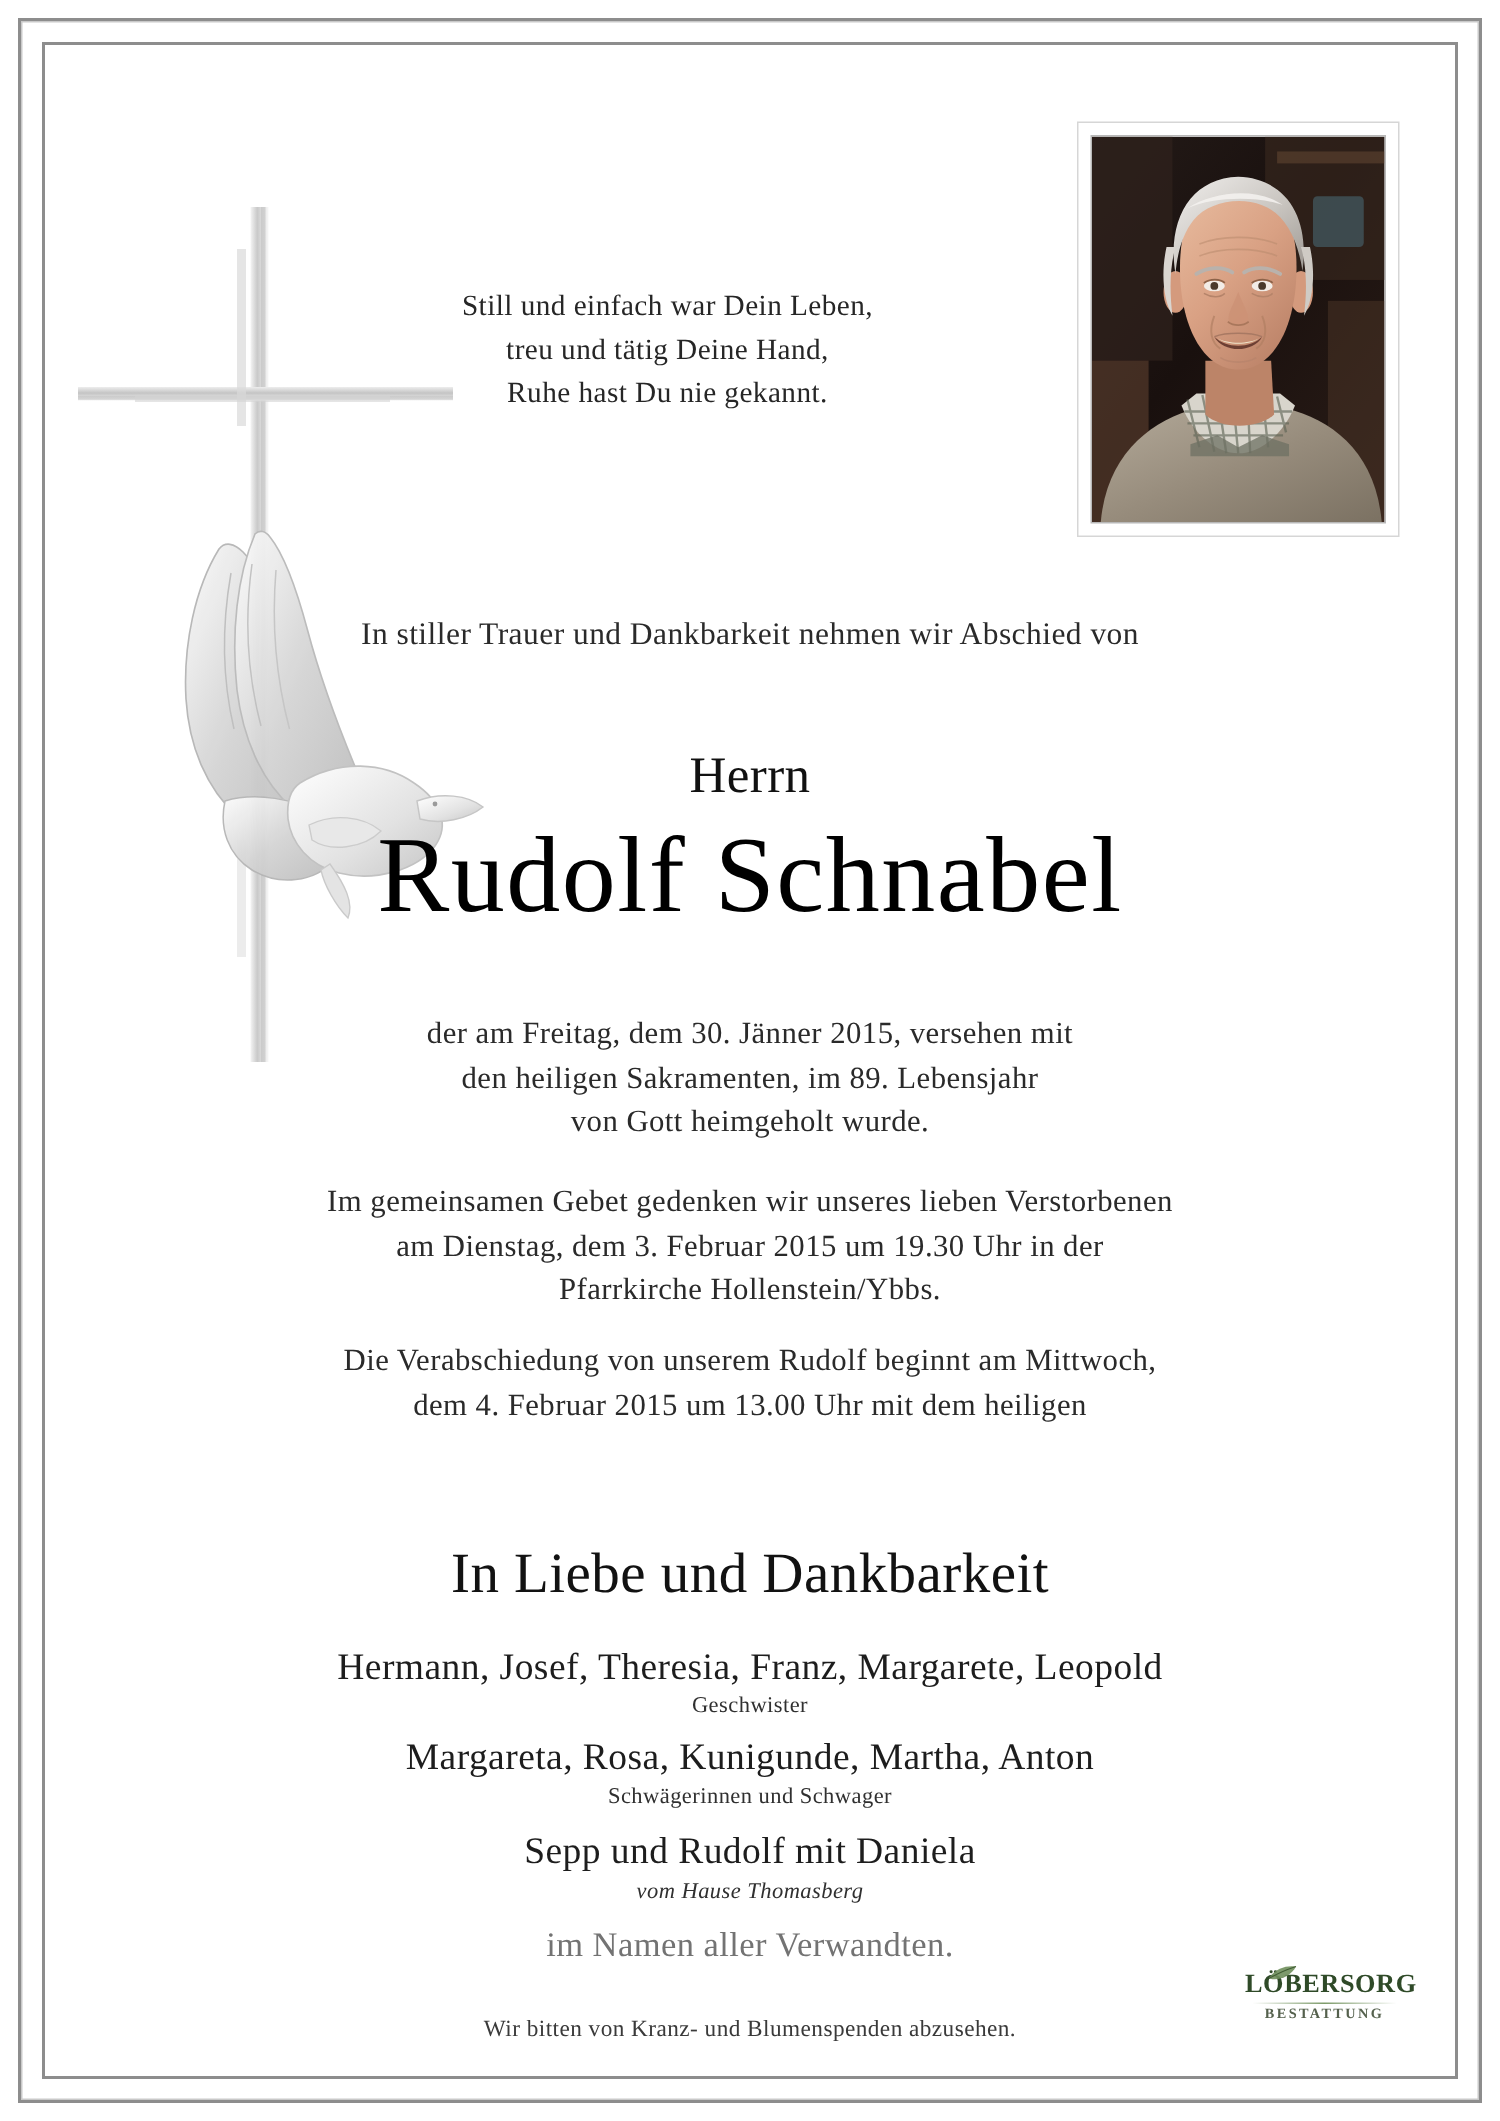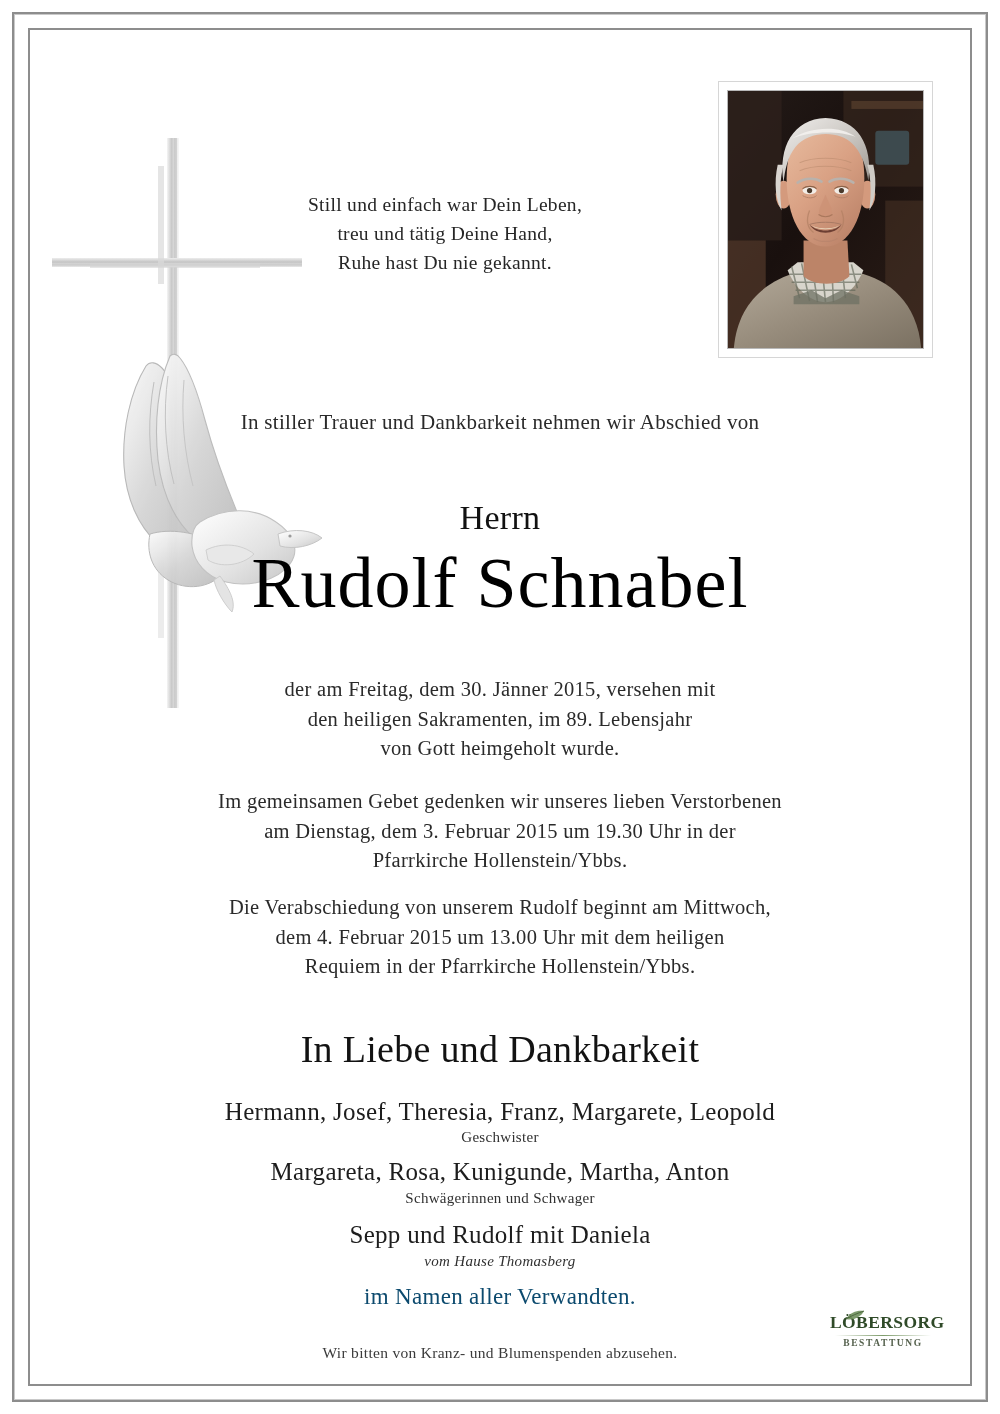--- a/index.html
+++ b/index.html
@@ -159,21 +159,21 @@
   .grp1-cap   { top: 1097px; font-family: Liberation Serif, serif; }
   .grp2-names { top: 1126px; }
   .grp2-cap   { top: 1158px; }
   .grp3-names { top: 1189px; }
   .grp3-cap   { top: 1221px; font-style: italic; }
 
   .closing {
     top: 1252px;
     font-size: 23px;
     line-height: 30px;
-    color: #0c4a6e;
+    color: #737373;
   }
 
   .request {
     top: 1313px;
     font-size: 15.5px;
     line-height: 20px;
     color: #3a3a3a;
   }
 
   
@@ -413,21 +413,20 @@
 
     <div class="txt para para-2">
       <div>Im gemeinsamen Gebet gedenken wir unseres lieben Verstorbenen</div>
       <div>am Dienstag, dem 3. Februar 2015 um 19.30 Uhr in der</div>
       <div>Pfarrkirche Hollenstein/Ybbs.</div>
     </div>
 
     <div class="txt para para-3">
       <div>Die Verabschiedung von unserem Rudolf beginnt am Mittwoch,</div>
       <div>dem 4. Februar 2015 um 13.00 Uhr mit dem heiligen</div>
-      <div>Requiem in der Pfarrkirche Hollenstein/Ybbs.</div>
     </div>
 
     <div class="txt inliebe">In Liebe und Dankbarkeit</div>
 
     <div class="txt names grp1-names">Hermann, Josef, Theresia, Franz, Margarete, Leopold</div>
     <div class="txt caption grp1-cap">Geschwister</div>
 
     <div class="txt names grp2-names">Margareta, Rosa, Kunigunde, Martha, Anton</div>
     <div class="txt caption grp2-cap">Schwägerinnen und Schwager</div>
 

